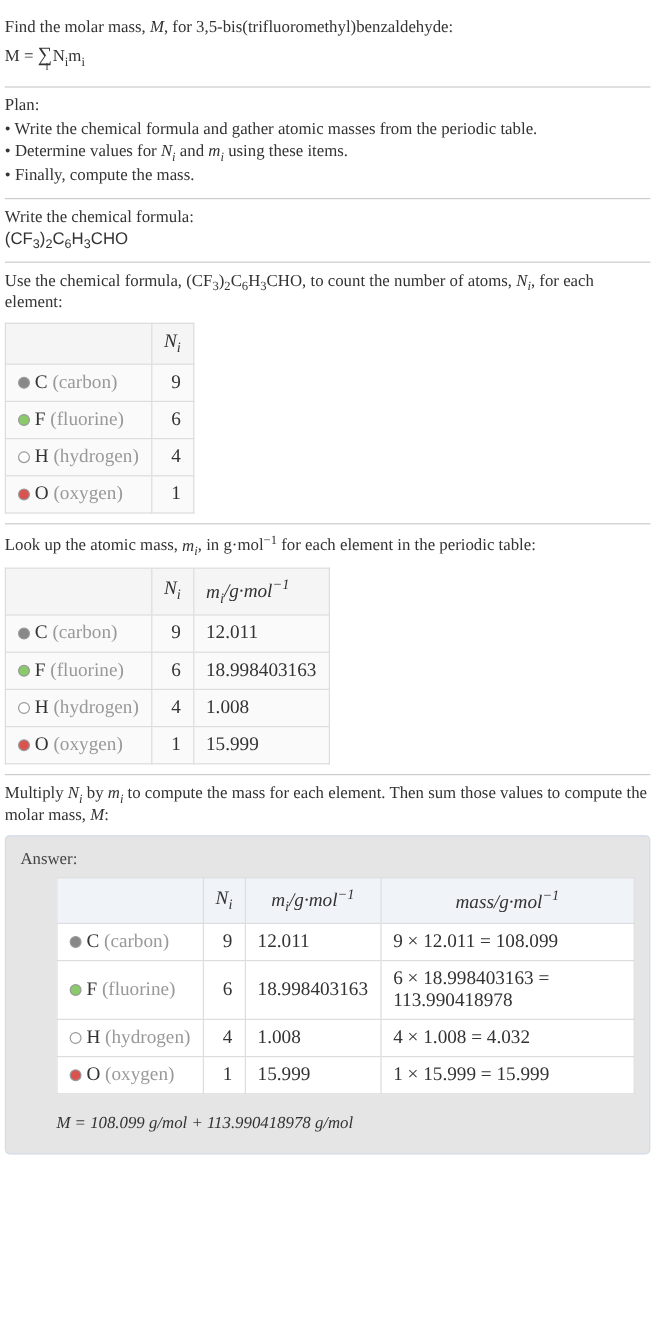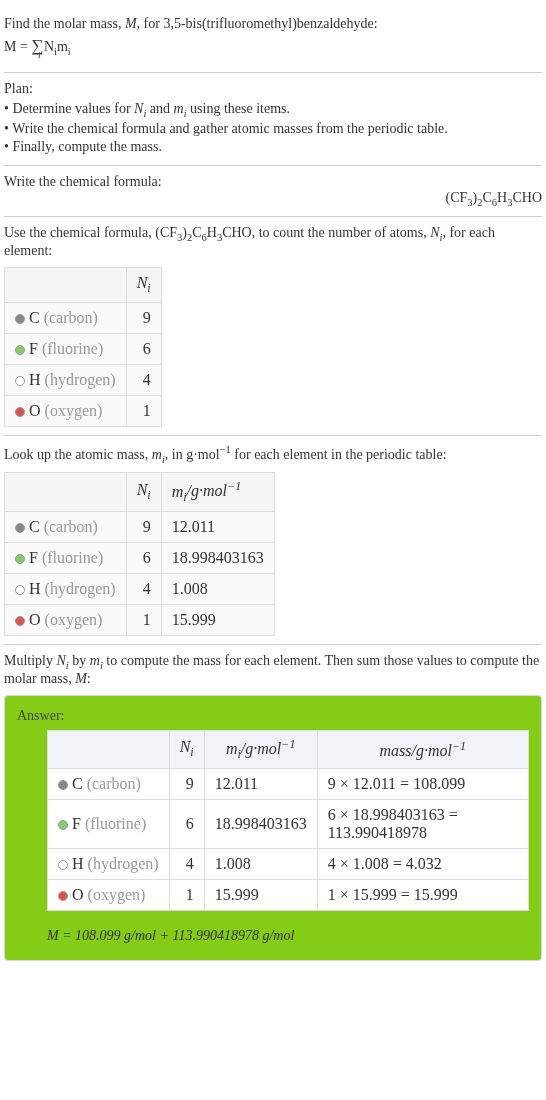--- a/index.html
+++ b/index.html
@@ -71,21 +71,21 @@
     }
     .dot-gray { background: #888; }
     .dot-green { background: #8aca6a; }
     .dot-white { background: #fff; }
     .dot-red { background: #d9534f; }
     .element-label {
       color: #999;
       text-align: center;
     }
     .answer-box {
-      background: #84cc16;
+      background: #e5e5e5;
       border: 1px solid #d0dce8;
       border-radius: 4px;
       padding: 12px;
       margin-top: 8px;
     }
     .answer-box table {
       background: #fff;
       margin-left: 30px;
       margin-top: 6px;
       width: calc(100% - 30px);
@@ -104,22 +104,21 @@
       font-style: italic;
       line-height: 1.6;
     }
     .ni-col {
       text-align: right;
     }
     .ni-header {
       text-align: center;
     }
     .chem-formula {
-      font-family: Liberation Serif, serif;
-      text-align: right;
+      font-family: Liberation Sans, sans-serif;
     }
     .sum-symbol {
       font-size: 1.2em;
     }
     .sum-sub {
       display: inline-block;
       vertical-align: -0.8em;
       font-size: 0.65em;
       margin-left: -0.6em;
     }
@@ -132,22 +131,22 @@
     <span>Find the molar mass, </span><i>M</i><span>, for 3,5-bis(trifluoromethyl)benzaldehyde:</span>
   </div>
   <div class="formula">
     <span>M</span><span> = </span><span class="sum-symbol">∑</span><span class="sum-sub">i</span><span> N</span><span class="sub">i</span><span>m</span><span class="sub">i</span>
   </div>
 </div>
 
 <div class="section">
   <div>Plan:</div>
   <div class="bullet-list">
+    <div class="bullet-item">• Write the chemical formula and gather atomic masses from the periodic table.</div>
     <div class="bullet-item">• Determine values for <i>N<span class="sub">i</span></i> and <i>m<span class="sub">i</span></i> using these items.</div>
-    <div class="bullet-item">• Write the chemical formula and gather atomic masses from the periodic table.</div>
     <div class="bullet-item">• Finally, compute the mass.</div>
   </div>
 </div>
 
 <div class="section">
   <div>Write the chemical formula:</div>
   <div class="chem-formula">(CF<span class="sub">3</span>)<span class="sub">2</span>C<span class="sub">6</span>H<span class="sub">3</span>CHO</div>
 </div>
 
 <div class="section">

